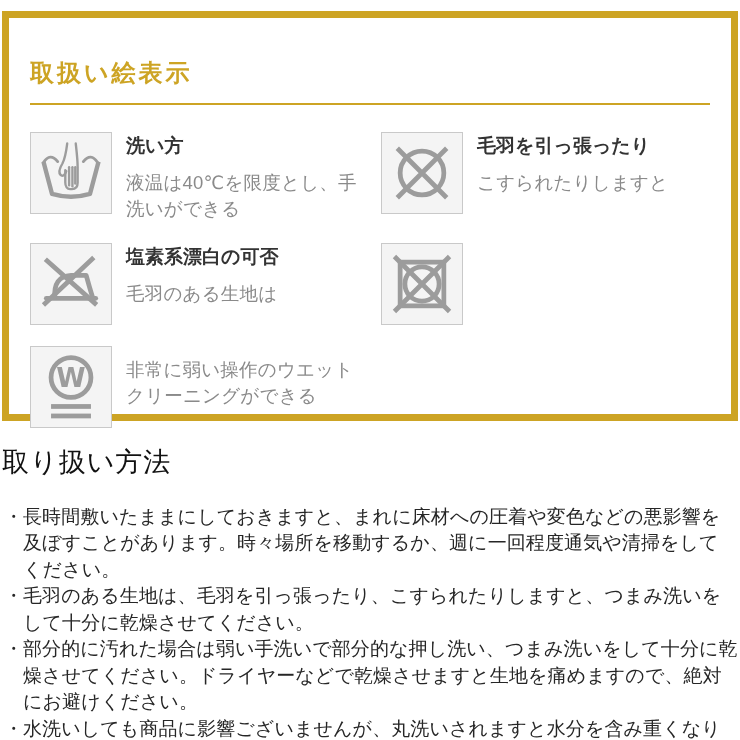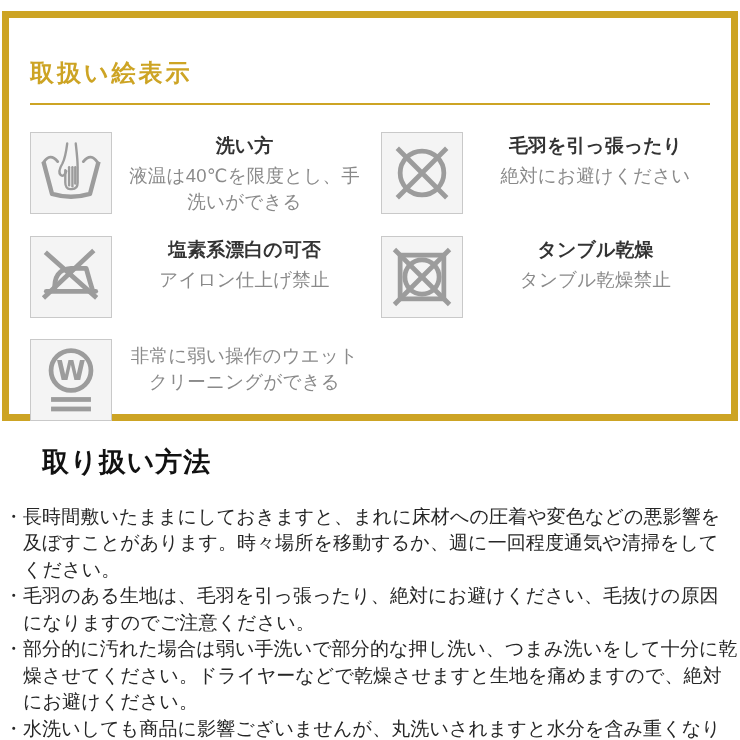--- a/index.html
+++ b/index.html
@@ -38,46 +38,45 @@
     border:none;
     border-top:2px solid var(--accent-gold,#CDA424);
     height:0;
   }
   .care-grid{
     margin-top:27px;
     display:grid;
     grid-template-columns:1fr 1fr;
     column-gap:18px;
     row-gap:21px;
-    text-align:center;
   }
   .care-item{display:flex;gap:14px;align-items:flex-start;}
   .icon-box{
     box-sizing:border-box;
     width:82px;height:82px;flex-shrink:0;
     background:var(--icon-box-bg,#F4F4F4);
     border:1px solid var(--icon-box-border,#C9C9C9);
     display:flex;align-items:center;justify-content:center;
   }
   .icon-box svg{width:76px;height:76px;display:block;}
   .care-text{width:237px;}
   .care-item-title{
     font-size:19px;font-weight:bold;color:var(--title-dark,#333);
     line-height:27px;
   }
   .care-item-desc{
-    margin-top:4px;
+    margin-top:11px;
     font-size:18.5px;color:var(--desc-gray,#8A8A8A);
     line-height:26px;letter-spacing:0.2px;
   }
   
   .handling{margin-top:12px;padding:0 2px;}
   .handling-title{
-    font-size:27px;font-weight:bold;color:#111111;
-    letter-spacing:1px;line-height:38px;margin-left:40px;
+    font-size:27px;font-weight:normal;color:#111111;
+    letter-spacing:1px;line-height:38px;
   }
   .handling-list{margin-top:8px;}
   .handling-item{
     position:relative;
     padding-left:21px;
     font-size:19px;line-height:26.5px;
     color:var(--body-text,#262626);
     letter-spacing:0.1px;
   }
   .bullet{position:absolute;left:2px;top:0;}
@@ -117,50 +116,46 @@
 
       <div class="care-item">
         <div class="icon-box">
           <svg viewBox="0 0 80 80" aria-hidden="true">
             <circle class="st" stroke-width="5" cx="40" cy="40" r="23"></circle>
             <path class="st" stroke-width="5" d="M14 14 L66 66 M66 14 L14 66"></path>
           </svg>
         </div>
         <div class="care-text">
           <div class="care-item-title">毛羽を引っ張ったり</div>
-          <div class="care-item-desc">絶対にお避けください</div>
+          <div class="care-item-desc">こすられたりしますと</div>
         </div>
       </div>
 
 
       <div class="care-item">
         <div class="icon-box">
           <svg viewBox="0 0 80 80" aria-hidden="true">
             <path class="st" stroke-width="5" stroke-linecap="round" d="M14 55 L66 55"></path>
             <path class="st" stroke-width="5" stroke-linejoin="round" d="M23 55 Q21 32 40 31 L56 31 Q59 42 63 55"></path>
             <path class="st" stroke-width="5" d="M13 14 L67 62 M64 12 L11 62"></path>
           </svg>
         </div>
         <div class="care-text">
           <div class="care-item-title">塩素系漂白の可否</div>
-          <div class="care-item-desc">アイロン仕上げ禁止</div>
+          <div class="care-item-desc">毛羽のある生地は</div>
         </div>
       </div>
 
       <div class="care-item">
         <div class="icon-box">
           <svg viewBox="0 0 80 80" aria-hidden="true">
             <rect class="st" stroke-width="5" x="17" y="17" width="46" height="46"></rect>
             <circle class="st" stroke-width="5" cx="40" cy="40" r="18"></circle>
             <path class="st" stroke-width="5" d="M11 11 L69 69 M69 11 L11 69"></path>
           </svg>
-        </div>
-        <div class="care-text">
-          <div class="care-item-title">タンブル乾燥</div>
-          <div class="care-item-desc">タンブル乾燥禁止</div>
         </div>
       </div>
 
       <div class="care-item">
         <div class="icon-box">
           <svg viewBox="0 0 80 80" aria-hidden="true">
             <circle class="st" stroke-width="5" cx="40" cy="30" r="21"></circle>
             <text class="fl" x="40" y="40" text-anchor="middle" font-size="28" font-weight="bold" font-family="'DejaVu Sans',sans-serif">W</text>
             <rect class="fl" x="19" y="58" width="42" height="5"></rect>
             <rect class="fl" x="19" y="68" width="42" height="5"></rect>
@@ -177,21 +172,21 @@
 
 <section class="handling">
   <h2 class="handling-title">取り扱い方法</h2>
   <div class="handling-list">
     <div class="handling-item">
       <span class="bullet">・</span>
       <span>長時間敷いたままにしておきますと、まれに床材への圧着や変色などの悪影響を及ぼすことがあります。時々場所を移動するか、週に一回程度通気や清掃をしてください。</span>
     </div>
     <div class="handling-item">
       <span class="bullet">・</span>
-      <span>毛羽のある生地は、毛羽を引っ張ったり、絶対にお避けください、毛抜けの原因になりますのでご注意ください。</span>
+      <span>毛羽のある生地は、毛羽を引っ張ったり、こすられたりしますと、つまみ洗いをして十分に乾燥させてください。</span>
     </div>
     <div class="handling-item">
       <span class="bullet">・</span>
       <span>部分的に汚れた場合は弱い手洗いで部分的な押し洗い、つまみ洗いをして十分に乾燥させてください。ドライヤーなどで乾燥させますと生地を痛めますので、絶対にお避けください。</span>
     </div>
     <div class="handling-item">
       <span class="bullet">・</span>
       <span>水洗いしても商品に影響ございませんが、丸洗いされますと水分を含み重くなりますのでお勧めしておりません。ご注意ください。</span>
     </div>
   </div>

